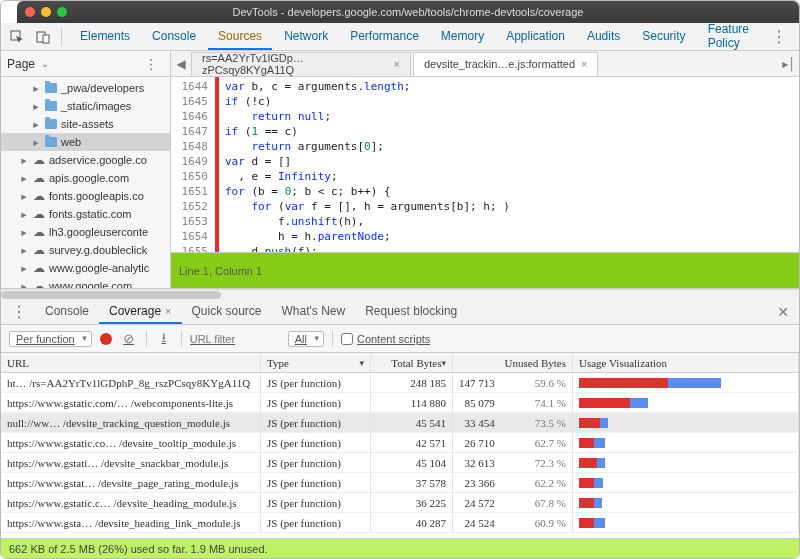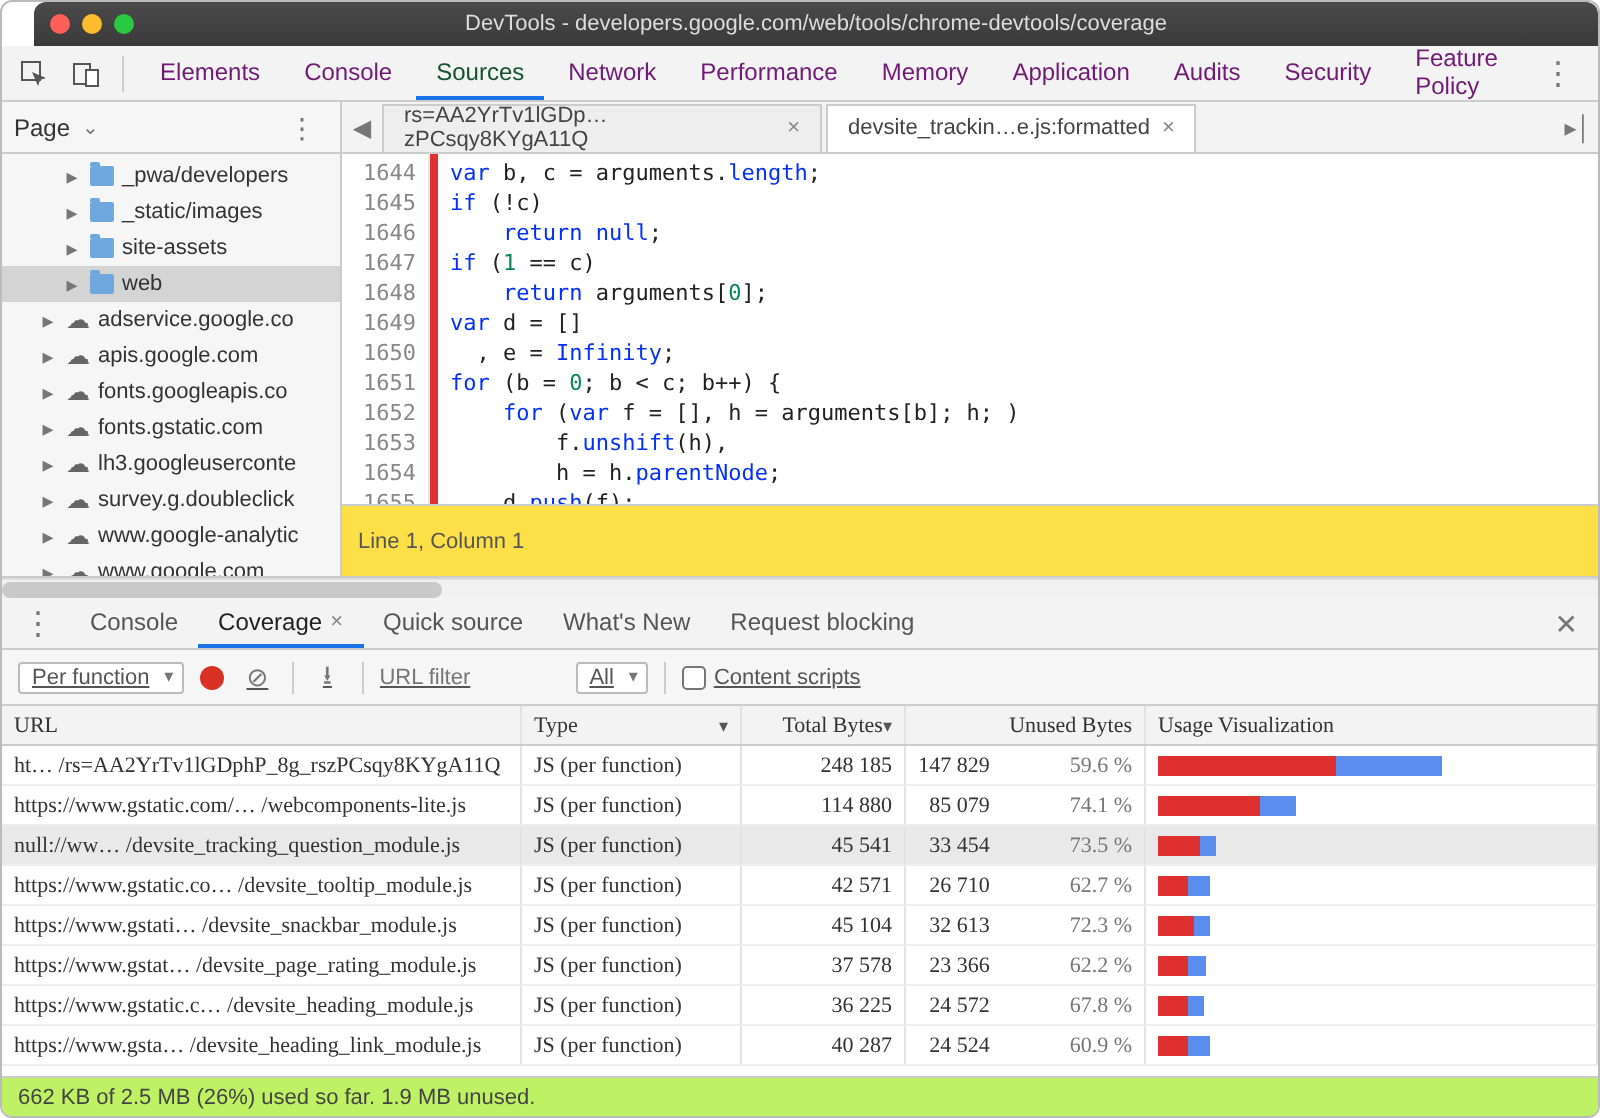--- a/index.html
+++ b/index.html
@@ -49,25 +49,25 @@
     width: 22px; height: 20px;
     display:flex; align-items:center; justify-content:center;
     color:#555;
   }
   .tb-sep { width:1px; height:18px; background:#ccc; margin:0 2px; }
   .tabs { display:flex; gap:2px; flex:1; }
   .tab {
     padding: 0 10px;
     height: 26px;
     display:flex; align-items:center;
-    color:#701a75;
+    color:#0369a1;
     border-bottom: 2px solid transparent;
     font-size: 12px;
   }
-  .tab.active { color:#14532d; border-bottom-color:#1a73e8; }
+  .tab.active { color:#a16207; border-bottom-color:#1a73e8; }
   .kebab { font-size:16px; color:#777; padding:0 6px; }
 
   
   .main { flex:0 0 238px; display:flex; border-bottom:1px solid #ccc; min-height:0; }
   .nav {
     width: 170px;
     border-right:1px solid #ccc;
     display:flex; flex-direction:column;
     background:#f6f6f6;
   }
@@ -108,21 +108,21 @@
   }
   .edtab.active { background:#fff; }
   .edtab .x { color:#888; }
   .code-area { flex:1; display:flex; font-family: Menlo, Consolas, monospace; font-size:11px; overflow:hidden; background:#fff; }
   .gutter { width:44px; text-align:right; color:#888; padding:2px 6px 2px 0; line-height:15px; background:#fff; border-right:1px solid #eee; }
   .cov { width:4px; background:#e03131; }
   .code { flex:1; padding:2px 6px; white-space:pre; line-height:15px; color:#222; }
   .kw { color:#0431fa; }
   .num { color:#098658; }
   .prop { color:#0431fa; }
-  .status { height:36px; border-top:1px solid #ccc; padding:16px 8px; font-size:11px; color:#555; display:flex; align-items:center; background:#fde047; }
+  .status { height:36px; border-top:1px solid #ccc; padding:16px 8px; font-size:11px; color:#555; display:flex; align-items:center; background:#84cc16; }
 
   .hscroll { height:10px; background:#f1f1f1; border-top:1px solid #ddd; position:relative; }
   .hscroll .thumb { position:absolute; left:0; top:1px; height:8px; width:220px; background:#c9c9c9; border-radius:4px; }
 
   
   .drawer { flex:1; display:flex; flex-direction:column; min-height:0; }
   .drawer-tabs {
     height:26px; display:flex; align-items:center; gap:4px;
     padding:0 6px; border-bottom:1px solid #ccc; background:#f3f3f3;
   }
@@ -402,21 +402,21 @@
       <div class="col c-tot hdr-sort">Total Bytes</div>
       <div class="col c-un">Unused Bytes</div>
       <div class="col c-vis">Usage Visualization</div>
     </div>
     <div id="grid-body">
         <div class="grid-row">
           <div class="col c-url">ht… /rs=AA2YrTv1lGDphP_8g_rszPCsqy8KYgA11Q</div>
           <div class="col c-type">JS (per function)</div>
           <div class="col c-tot">248 185</div>
           <div class="col c-un">
-            <span>147 829</span>
+            <span>147 713</span>
             <span class="pct">59.6 %</span>
           </div>
           <div class="col c-vis">
             <div class="bar">
               <div class="r" style="width: 59.6%;"></div>
               <div class="b" style="width: 35%;"></div>
             </div>
           </div>
         </div>
         <div class="grid-row">

